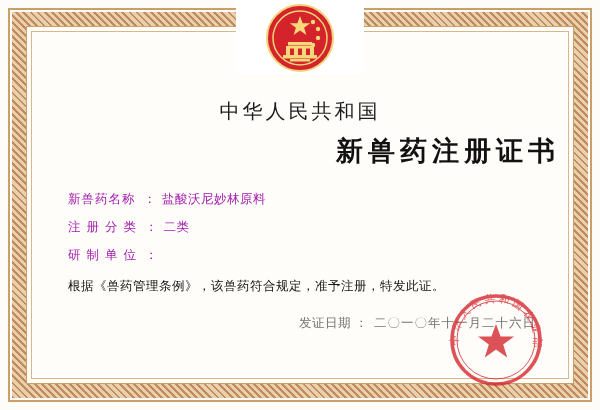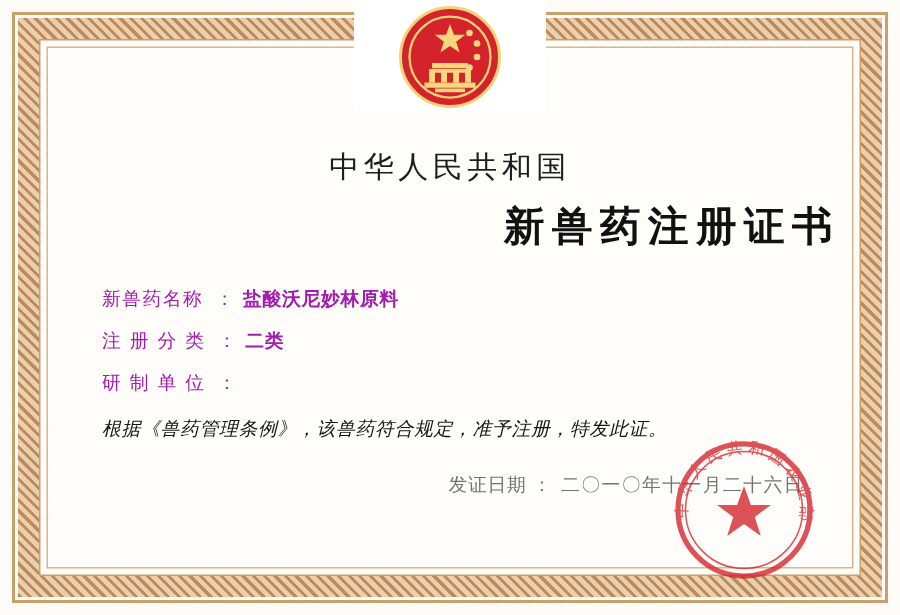--- a/index.html
+++ b/index.html
@@ -135,30 +135,28 @@
   }
   .field-label {
     letter-spacing: 1px;
     white-space: nowrap;
   }
   .field-colon {
     padding: 0 6px 0 8px;
   }
   .field-value {
     letter-spacing: 0.5px;
-    font-weight: bold;
   }
 
   .statement {
     margin-top: 14px;
     padding-left: 28px;
     font-size: 12.5px;
     color: #141414;
     letter-spacing: 0.5px;
-    font-style: italic;
   }
 
   .issue-row {
     position: absolute;
     right: 24px;
     bottom: 38px;
     display: flex;
     align-items: baseline;
     font-size: 12.5px;
     color: #737373;

